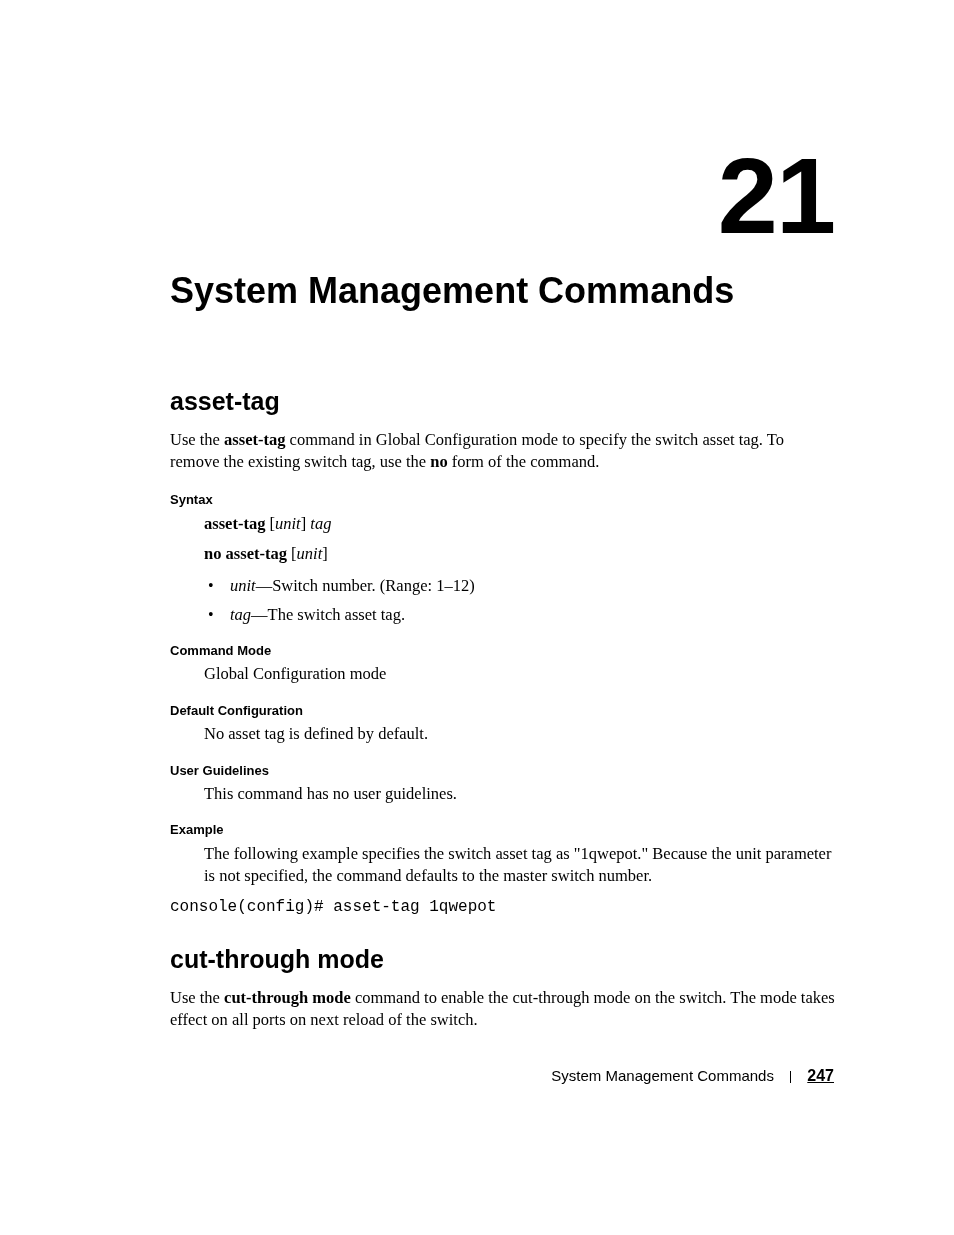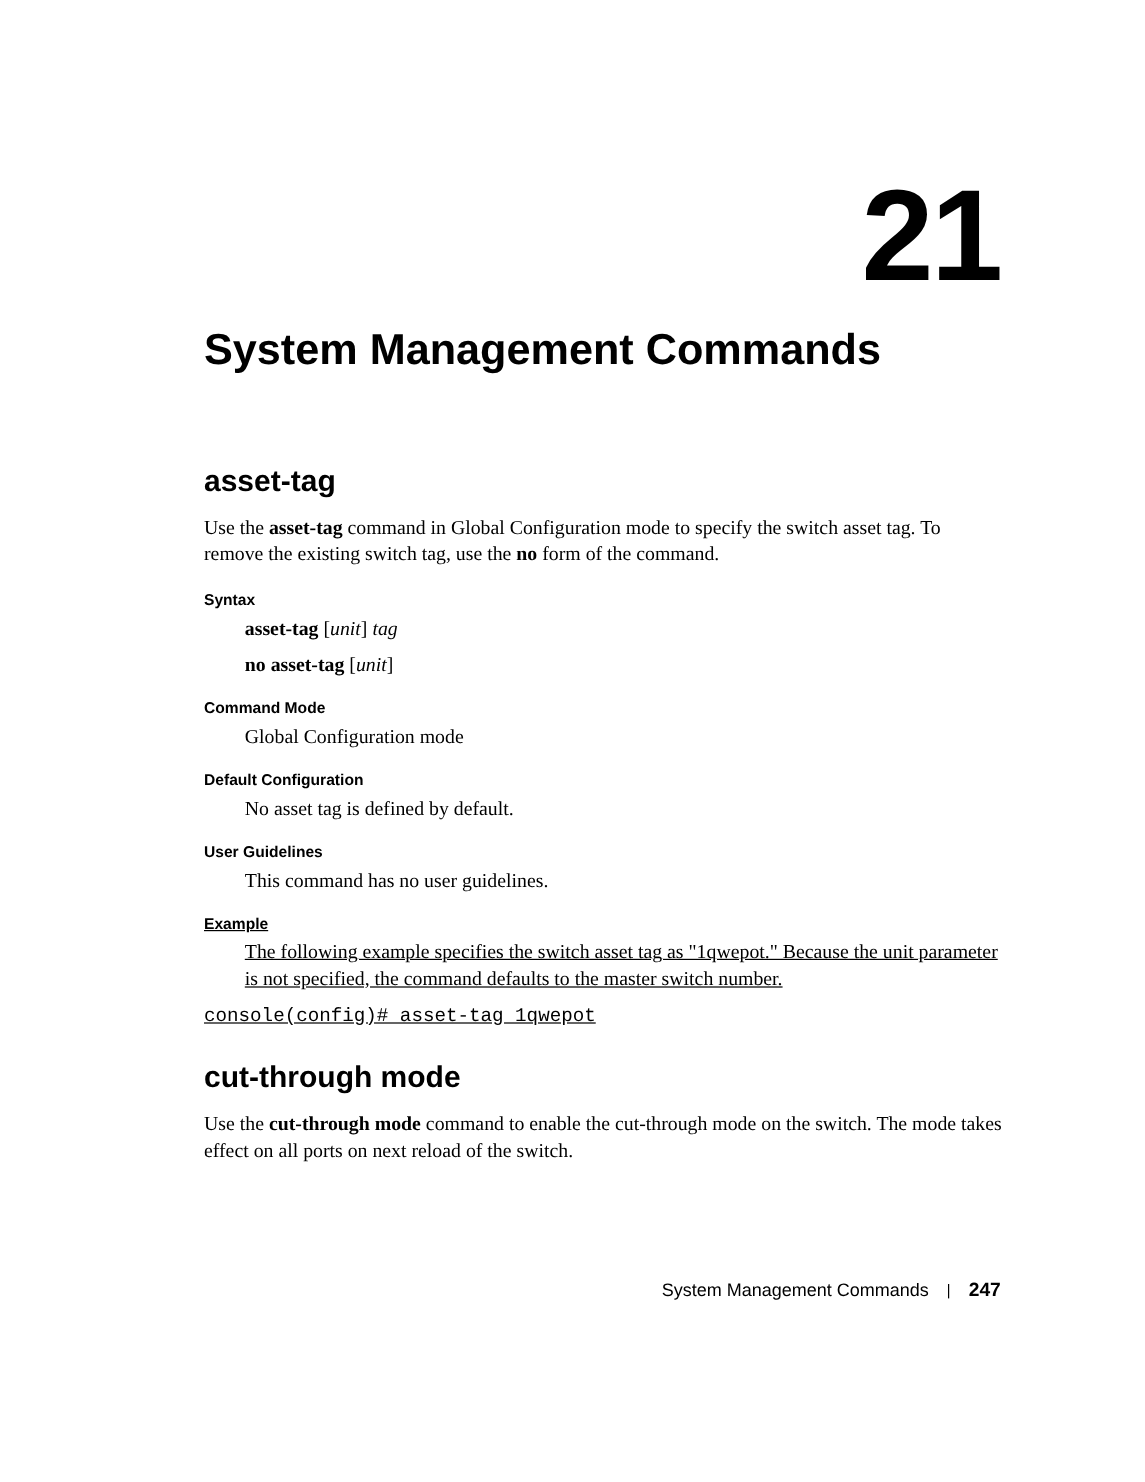--- a/index.html
+++ b/index.html
@@ -97,21 +97,21 @@
     font-stretch: condensed;
   }
   .footer .sep {
     display: inline-block;
     width: 1px;
     height: 12px;
     background: #000;
     vertical-align: middle;
     margin: 0 12px;
   }
-  .footer .pnum { font-weight: 700; font-size: 16px; }
+  .footer .pnum { font-weight: 700; font-size: 16px; text-decoration: underline; }
 </style>
 </head>
 <body>
 
 <div class="page">
 
   <div class="chapter-number">21</div>
 
   <div class="chapter-title">System Management Commands</div>
 
@@ -124,38 +124,46 @@
     </p>
 
     <div class="section">
       <div class="h3">Syntax</div>
       <div class="syntax-line">
         <span class="b">asset-tag</span><span> [</span><span class="i">unit</span><span>] </span><span class="i">tag</span>
       </div>
       <div class="syntax-line">
         <span class="b">no asset-tag</span><span> [</span><span class="i">unit</span><span>]</span>
       </div>
+      <ul class="bullet-list">
+        <li>
+          <span class="i">unit</span><span>—Switch number. (Range: 1–12)</span>
+        </li>
+        <li>
+          <span class="i">tag</span><span>—The switch asset tag.</span>
+        </li>
+      </ul>
     </div>
 
     <div class="section">
       <div class="h3">Command Mode</div>
       <div class="indent">Global Configuration mode</div>
     </div>
 
     <div class="section">
       <div class="h3">Default Configuration</div>
       <div class="indent">No asset tag is defined by default.</div>
     </div>
 
     <div class="section">
       <div class="h3">User Guidelines</div>
       <div class="indent">This command has no user guidelines.</div>
     </div>
 
-    <div class="section" style="margin-bottom:0;text-decoration:underline;">
+    <div class="section" style="margin-bottom:0;">
       <div class="h3">Example</div>
       <div class="indent">The following example specifies the switch asset tag as "1qwepot." Because the unit parameter is not specified, the command defaults to the master switch number.</div>
       <div class="code">console(config)# asset-tag 1qwepot</div>
     </div>
 
     <div class="h2 second">cut-through mode</div>
 
     <p class="para" style="margin-bottom:0;">
       <span>Use the </span><span class="b">cut-through mode</span><span> command to enable the cut-through mode on the switch. The mode takes effect on all ports on next reload of the switch.</span>
     </p>

